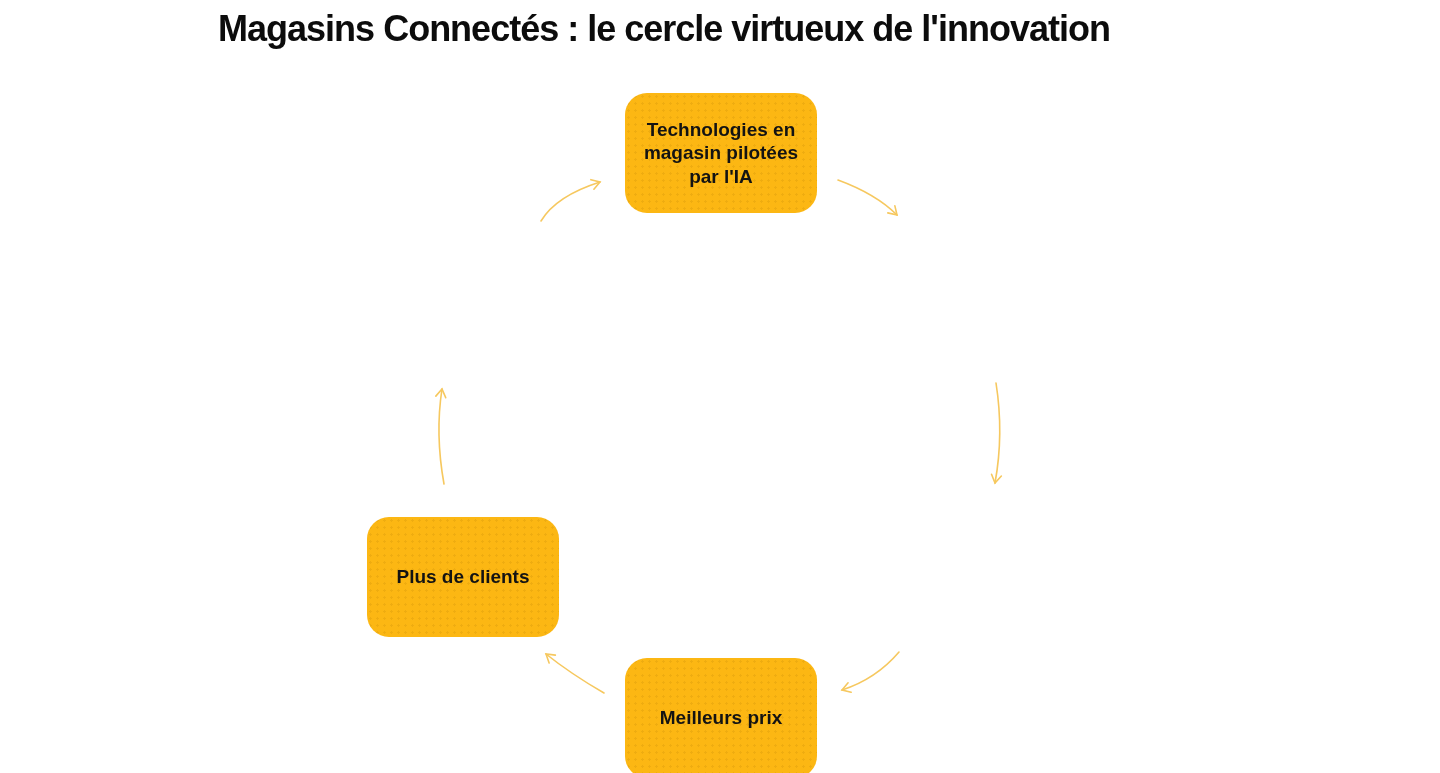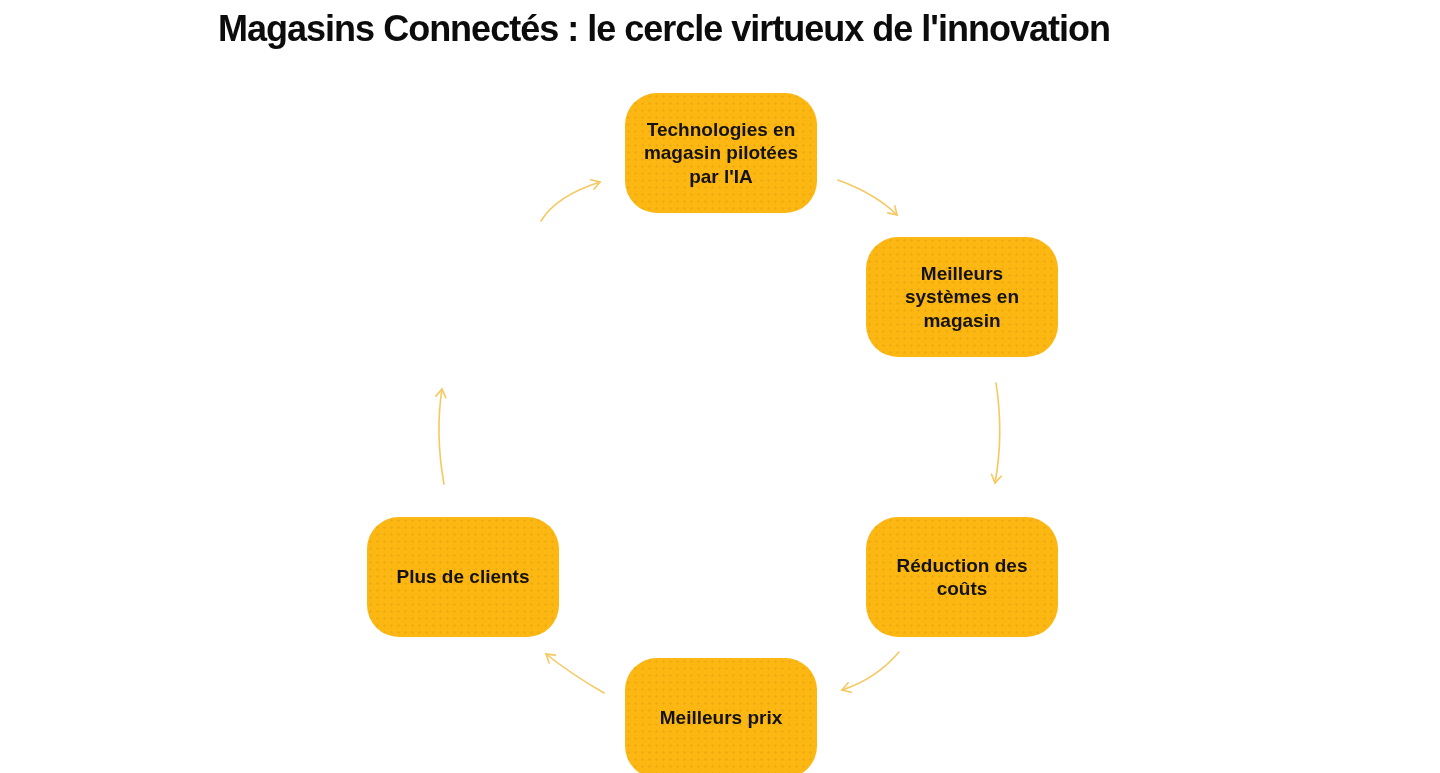--- a/index.html
+++ b/index.html
@@ -26,21 +26,21 @@
     letter-spacing: -1px;
     color: #0c0c0c;
   }
   .node {
     position: absolute;
     width: 192px;
     height: 120px;
     background-color: #fcb713;
     background-image: radial-gradient(rgba(170,110,0,0.16) 1px, rgba(0,0,0,0) 1.3px);
     background-size: 7px 7px;
-    border-radius: 32px;
+    border-radius: 22px;
     display: flex;
     align-items: center;
     justify-content: center;
     text-align: center;
     font-weight: bold;
     font-size: 19px;
     line-height: 1.22;
     color: #131313;
     padding: 8px 12px;
     box-sizing: border-box;
@@ -78,22 +78,20 @@
       <path d="M 838 180 Q 876 194 897 215" marker-end="url(#ah)"></path>
       <path d="M 996 383 Q 1004 434 995 483" marker-end="url(#ah)"></path>
       <path d="M 899 652 Q 876 679 842 690" marker-end="url(#ah)"></path>
       <path d="M 604 693 Q 571 674 546 654" marker-end="url(#ah)"></path>
       <path d="M 444 484 Q 435 434 442 389" marker-end="url(#ah)"></path>
     </g>
   </svg>
 
   <div class="node node-top">Technologies en magasin pilotées par l'IA</div>
 
-  <div class="node node-upper-right">Meilleurs systèmes en magasin</div>
 
-  <div class="node node-lower-right">Réduction des coûts</div>
 
   <div class="node node-bottom">Meilleurs prix</div>
 
   <div class="node node-lower-left">Plus de clients</div>
 
 
 </div>
 
 </body></html>

